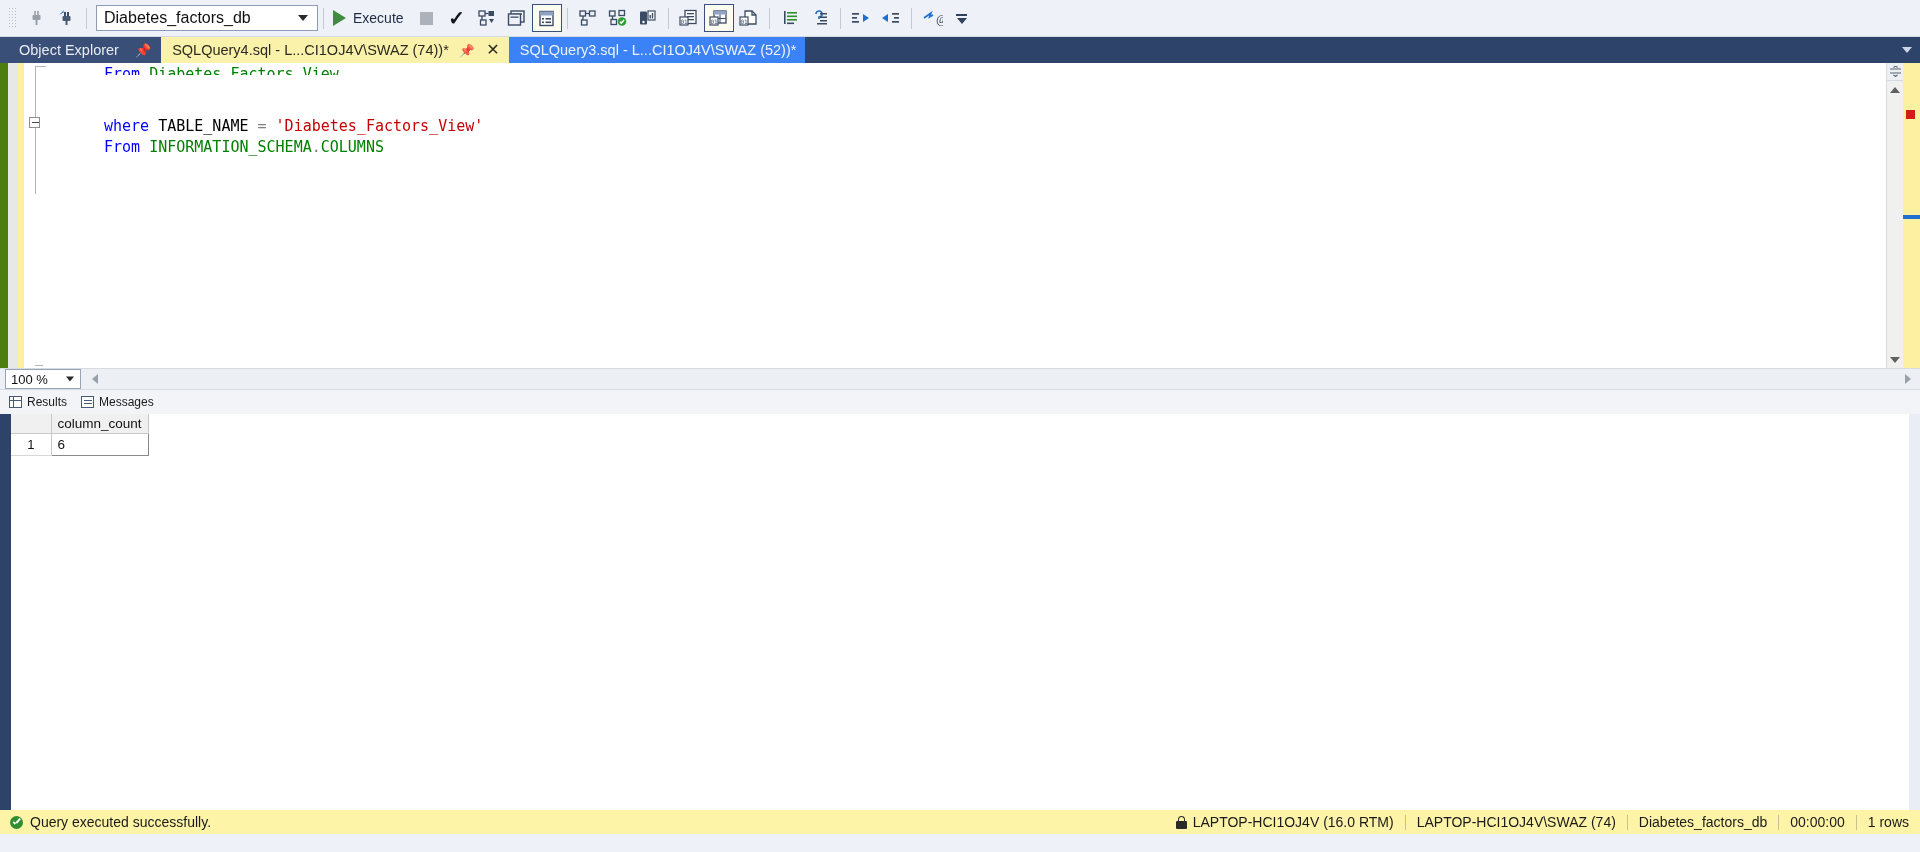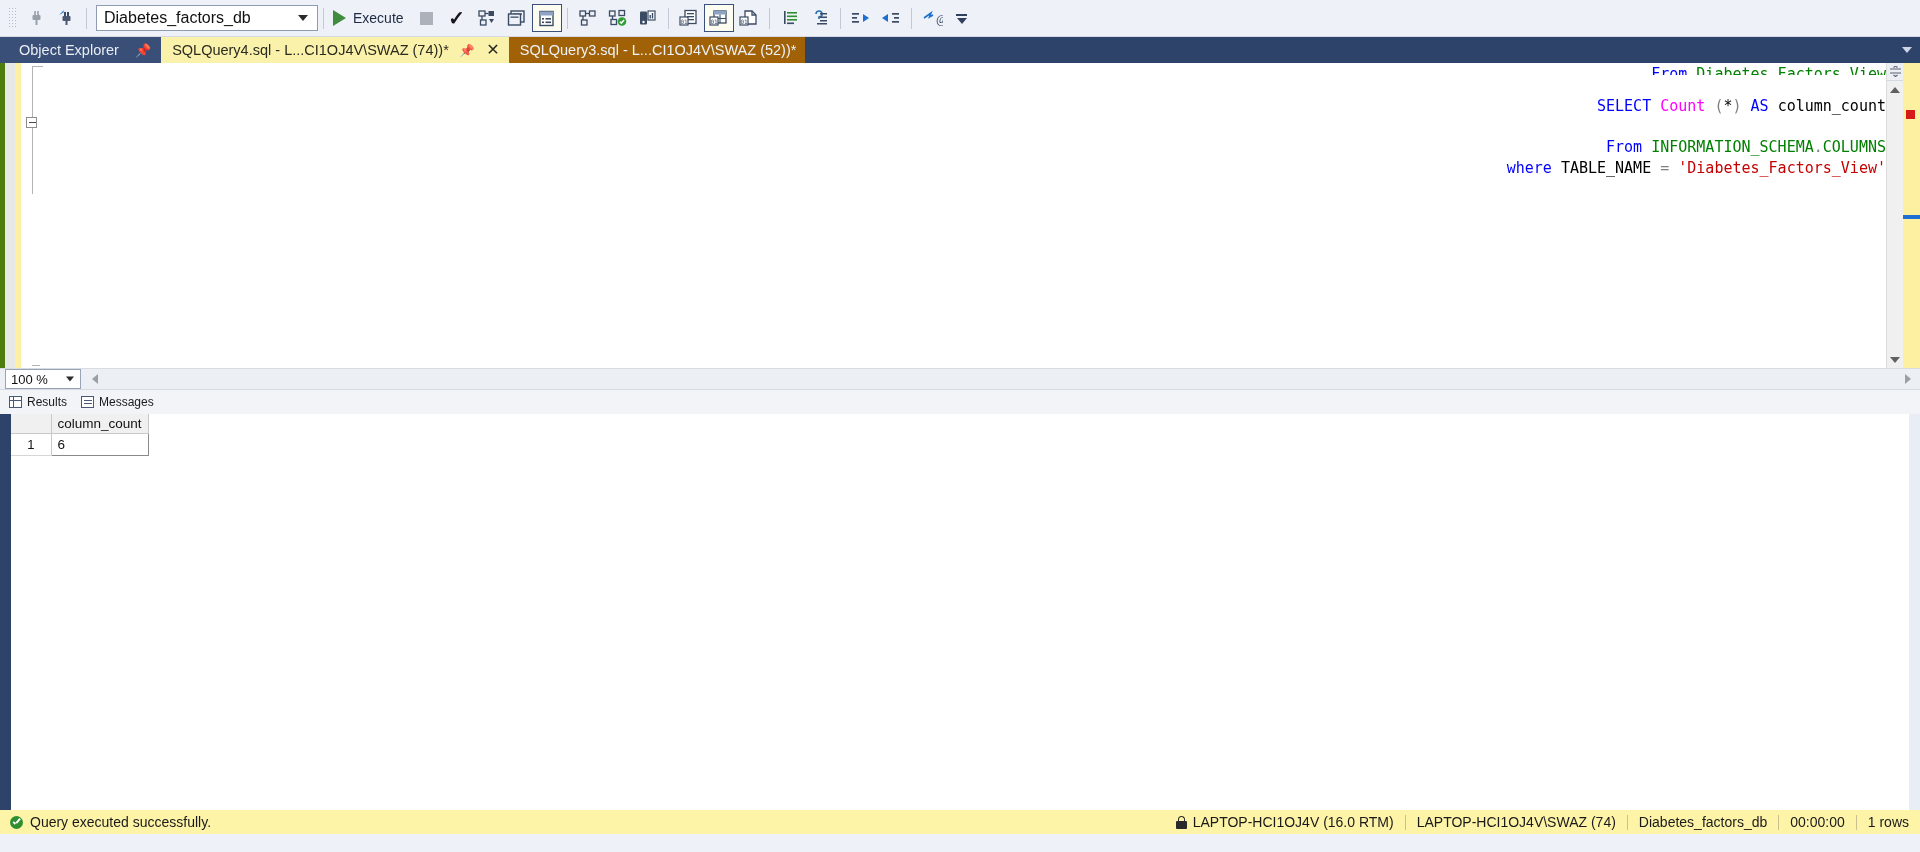--- a/index.html
+++ b/index.html
@@ -38,30 +38,30 @@
 
   
   .tabstrip { height:26px; background:#2e4369; display:flex; align-items:stretch;
               flex:0 0 26px; position:relative; }
   .oe-tab { background:#3a4f77; color:#e8ecf5; font-size:14.5px; display:flex;
             align-items:center; padding:0 10px 0 19px; gap:16px; }
   .oe-pin { font-size:13px; color:#dde3ee; }
   .doc-tab { display:flex; align-items:center; font-size:14.5px; padding:0 9px 0 11px;
              gap:11px; white-space:nowrap; }
   .doc-tab.active { background:#faf1ab; color:#2b2b20; }
-  .doc-tab.inactive { background:#a16207; color:#eef2f8; }
+  .doc-tab.inactive { background:#3b82f6; color:#eef2f8; }
   .tab-pin { font-size:12.5px; opacity:.85; }
   .tab-x { font-size:16px; line-height:1; }
   .strip-caret { position:absolute; right:8px; top:50%; transform:translateY(-50%);
                  width:0;height:0;border-left:5px solid transparent;border-right:5px solid transparent;
                  border-top:6px solid #cdd6e5; }
 
   
-  .editor-wrap { flex:0 0 305px; display:flex; background:#701a75; border-left:5px solid #4d7c0f;
-                 position:relative;text-align:right; }
+  .editor-wrap { flex:0 0 305px; display:flex; background:#701a75; border-left:8px solid #4d7c0f;
+                 position:relative; }
   .ed-left { width:10px; background:#e8e8e8; flex:0 0 10px; }
   .ed-change { width:6px; background:#fdf0a0; flex:0 0 6px; }
   .ed-glyph { width:24px; background:#fff; flex:0 0 24px; position:relative; }
   .collapse-box { position:absolute; left:5px; top:54px; width:11px; height:11px;
                   border:1px solid #8d8d8d; background:#fff; }
   .collapse-box:after { content:""; position:absolute; left:2px; top:4px; width:7px; height:1px;
                         background:#4a4a4a; }
   .vline { position:absolute; left:11px; top:3px; width:1px; height:128px; background:#b3b3b3; }
   .vline-h { position:absolute; left:11px; top:3px; width:11px; height:1px; background:#b3b3b3; }
   .vline-b { position:absolute; left:11px; bottom:2px; width:8px; height:1px; background:#b3b3b3; }
@@ -357,24 +357,23 @@
     <div class="ed-glyph">
       <div class="vline-h"></div>
       <div class="vline"></div>
       <div class="vline-b"></div>
       <div class="collapse-box"></div>
     </div>
 
     <div class="code">
       <div class="cl clip"><span class="kw">From </span><span class="grn">Diabetes_Factors_View</span></div>
       <div class="cl"> </div>
-      <div class="cl"><span class="kw">SELECT </span><span class="fn">Count </span><span class="gry">(</span><span class="pl">*</span><span class="gry">) </span><span class="kw">AS </span><span class="pl">column_count</span></div>
       <div class="cl"> </div>
+      <div class="cl"><span class="kw">where </span><span class="pl">TABLE_NAME </span><span class="gry">= </span><span class="str">'Diabetes_Factors_View'</span></div>
       <div class="cl"><span class="kw">From </span><span class="grn">INFORMATION_SCHEMA</span><span class="gry">.</span><span class="grn">COLUMNS</span></div>
-      <div class="cl"><span class="kw">where </span><span class="pl">TABLE_NAME </span><span class="gry">= </span><span class="str">'Diabetes_Factors_View'</span></div>
     </div>
 
     <div class="ed-vscroll">
       <div class="sb-split">
         <svg width="13" height="11" viewBox="0 0 13 11">
           <path d="M1 3 H12 M1 7 H12" stroke="#5a6473" stroke-width="1.2"></path>
           <path d="M4.5 1.5 L6.5 0 L8.5 1.5" fill="none" stroke="#5a6473" stroke-width="1.1"></path>
           <path d="M4.5 9 L6.5 10.5 L8.5 9" fill="none" stroke="#5a6473" stroke-width="1.1"></path>
         </svg>
       </div>

